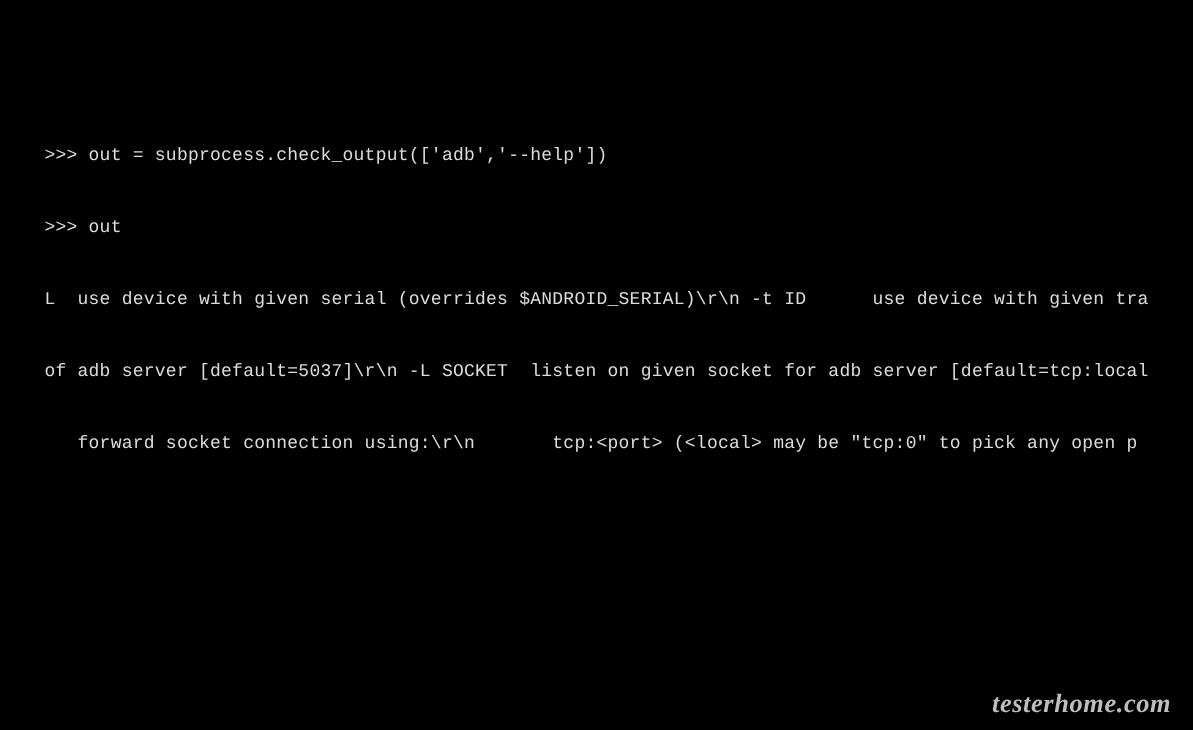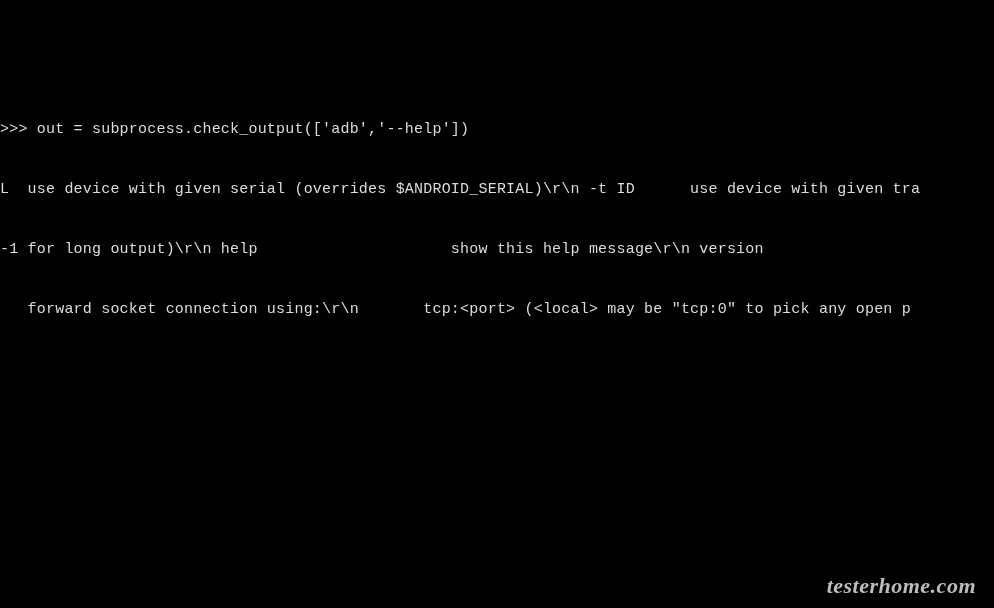--- a/index.html
+++ b/index.html
@@ -16,42 +16,43 @@
     white-space: pre;
     letter-spacing: 0.2px;
   }
   .terminal {
     padding: 0;
     width: 100%;
     height: 100%;
     white-space: pre-wrap;
     word-break: break-all;
   }
-  .line { white-space: pre; overflow: hidden; }
+  .line { white-space: pre; overflow: hidden; margin-left: 37px; }
   .watermark {
     position: absolute;
     right: 18px;
     bottom: 12px;
     font-family: 'Brush Script MT', cursive;
     font-size: 22px;
     font-style: italic;
     color: #bdbdbd;
     letter-spacing: 0.5px;
     font-weight: bold;
   }
 </style>
 </head>
 <body>
 
 
 
 <div class="terminal">
   <div class="line">&gt;&gt;&gt; out = subprocess.check_output(['adb','--help'])</div>
+  <div class="line">&gt;&gt;&gt; out</div>
   <div class="line">L  use device with given serial (overrides $ANDROID_SERIAL)\r\n -t ID      use device with given tra</div>
-  <div class="line">-1 for long output)\r\n help                     show this help message\r\n version</div>
+  <div class="line">of adb server [default=5037]\r\n -L SOCKET  listen on given socket for adb server [default=tcp:local</div>
   <div class="line">   forward socket connection using:\r\n       tcp:&lt;port&gt; (&lt;local&gt; may be "tcp:0" to pick any open p</div>
   
   
   
   
   
   
   
   
   

